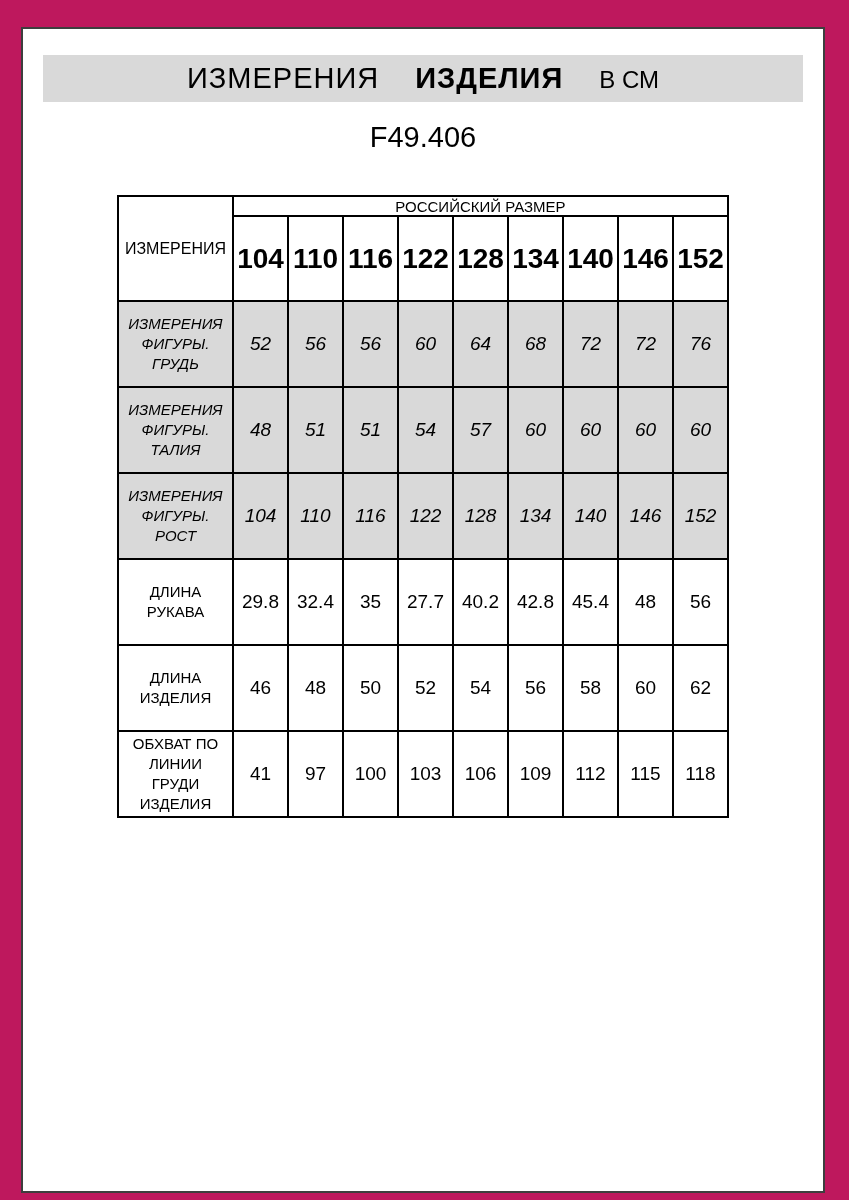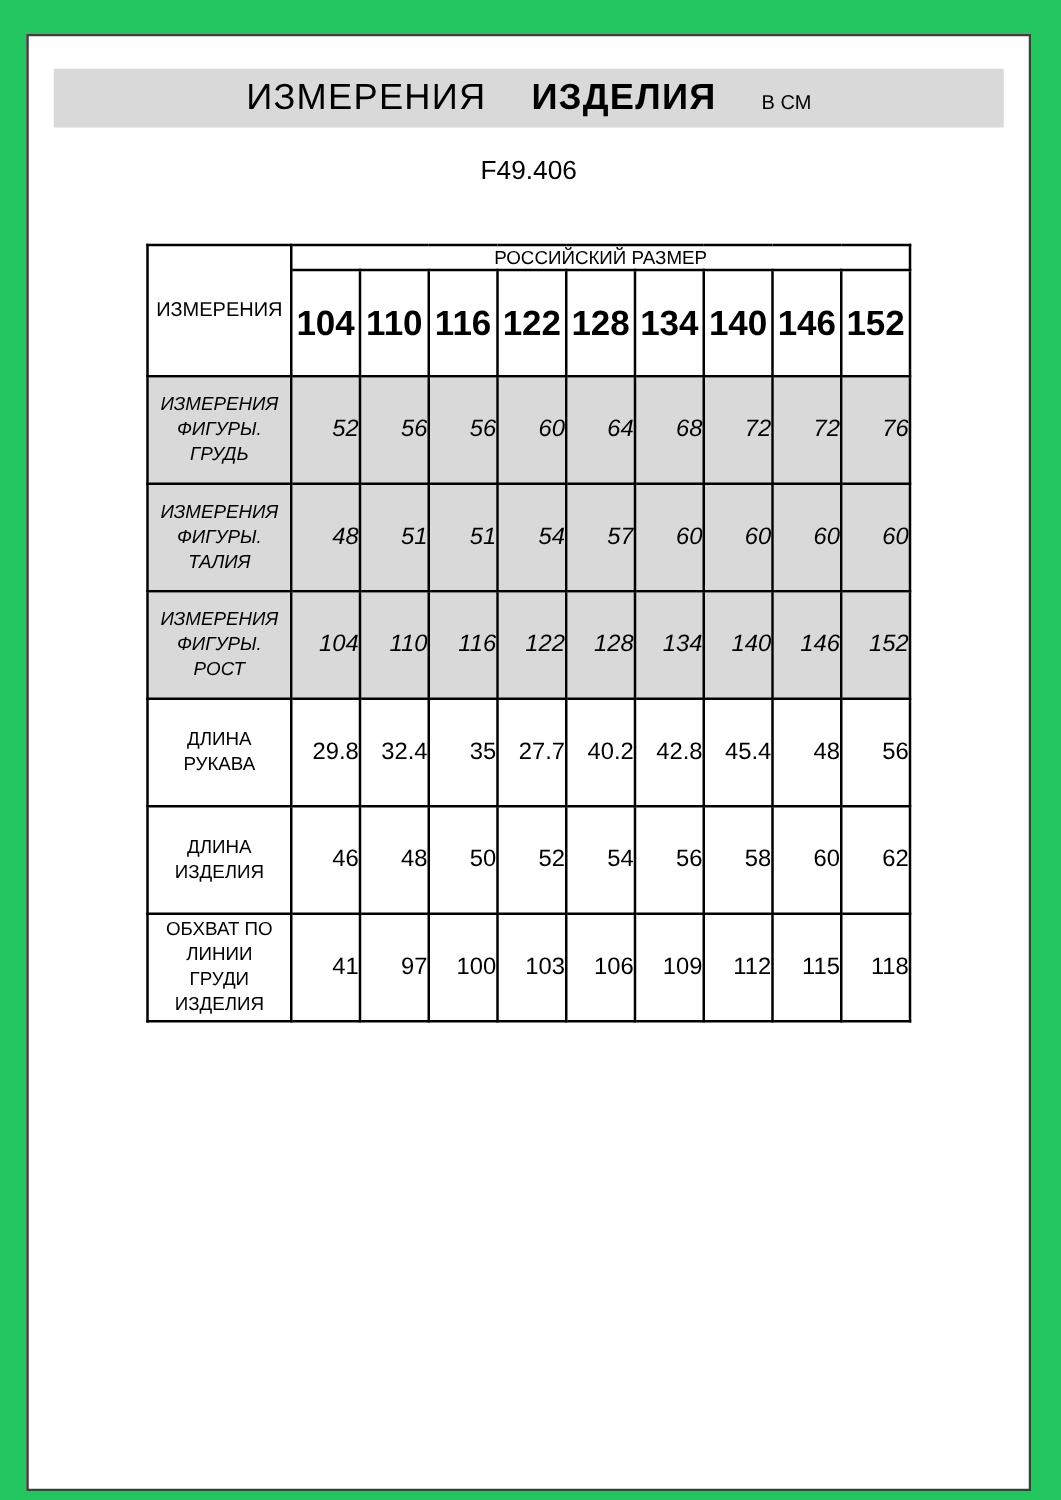--- a/index.html
+++ b/index.html
@@ -12,21 +12,21 @@
   html,body{background:#ffffff;}
   body{
     font-family:"Liberation Sans", sans-serif;
     color:#000;
     width:849px;
   }
   .canvas{
     position:relative;
     width:849px;
     height:1200px;
-    background:#22c55e;
+    background:#be185d;
     overflow:hidden;
   }
   .frame{
     position:absolute;
     left:21px; top:27px;
     width:804px; height:1166px;
     border:2px solid var(--frame);
     background:#fff;
   }
   .title-bar{
@@ -43,28 +43,28 @@
     letter-spacing:1px;
     font-weight:400;
   }
   .title-product{
     font-size:29px;
     letter-spacing:1px;
     font-weight:700;
     margin-left:36px;
   }
   .title-units{
-    font-size:16px;
+    font-size:24px;
     font-weight:400;
     margin-left:36px;
   }
   .article{
     margin-top:22px;
     text-align:center;
-    font-size:21px;
+    font-size:29px;
     line-height:26px;
   }
   .note{
     text-align:center;
     font-size:18px;
     line-height:28px;
   }
   table.size-table{
     border-collapse:collapse;
     table-layout:fixed;
@@ -99,21 +99,20 @@
     letter-spacing:0px;
   }
   .size-table td.lab{
     font-size:15px;
     line-height:1.35;
     white-space:pre-line;
     padding:0 6px;
   }
   .size-table td.val{
     font-size:19px;
-    text-align:right;
   }
   .size-table tbody tr.shaded td{
     background:var(--shade);
     font-style:italic;
   }
 </style>
 </head>
 <body>
 
 <div class="canvas">

